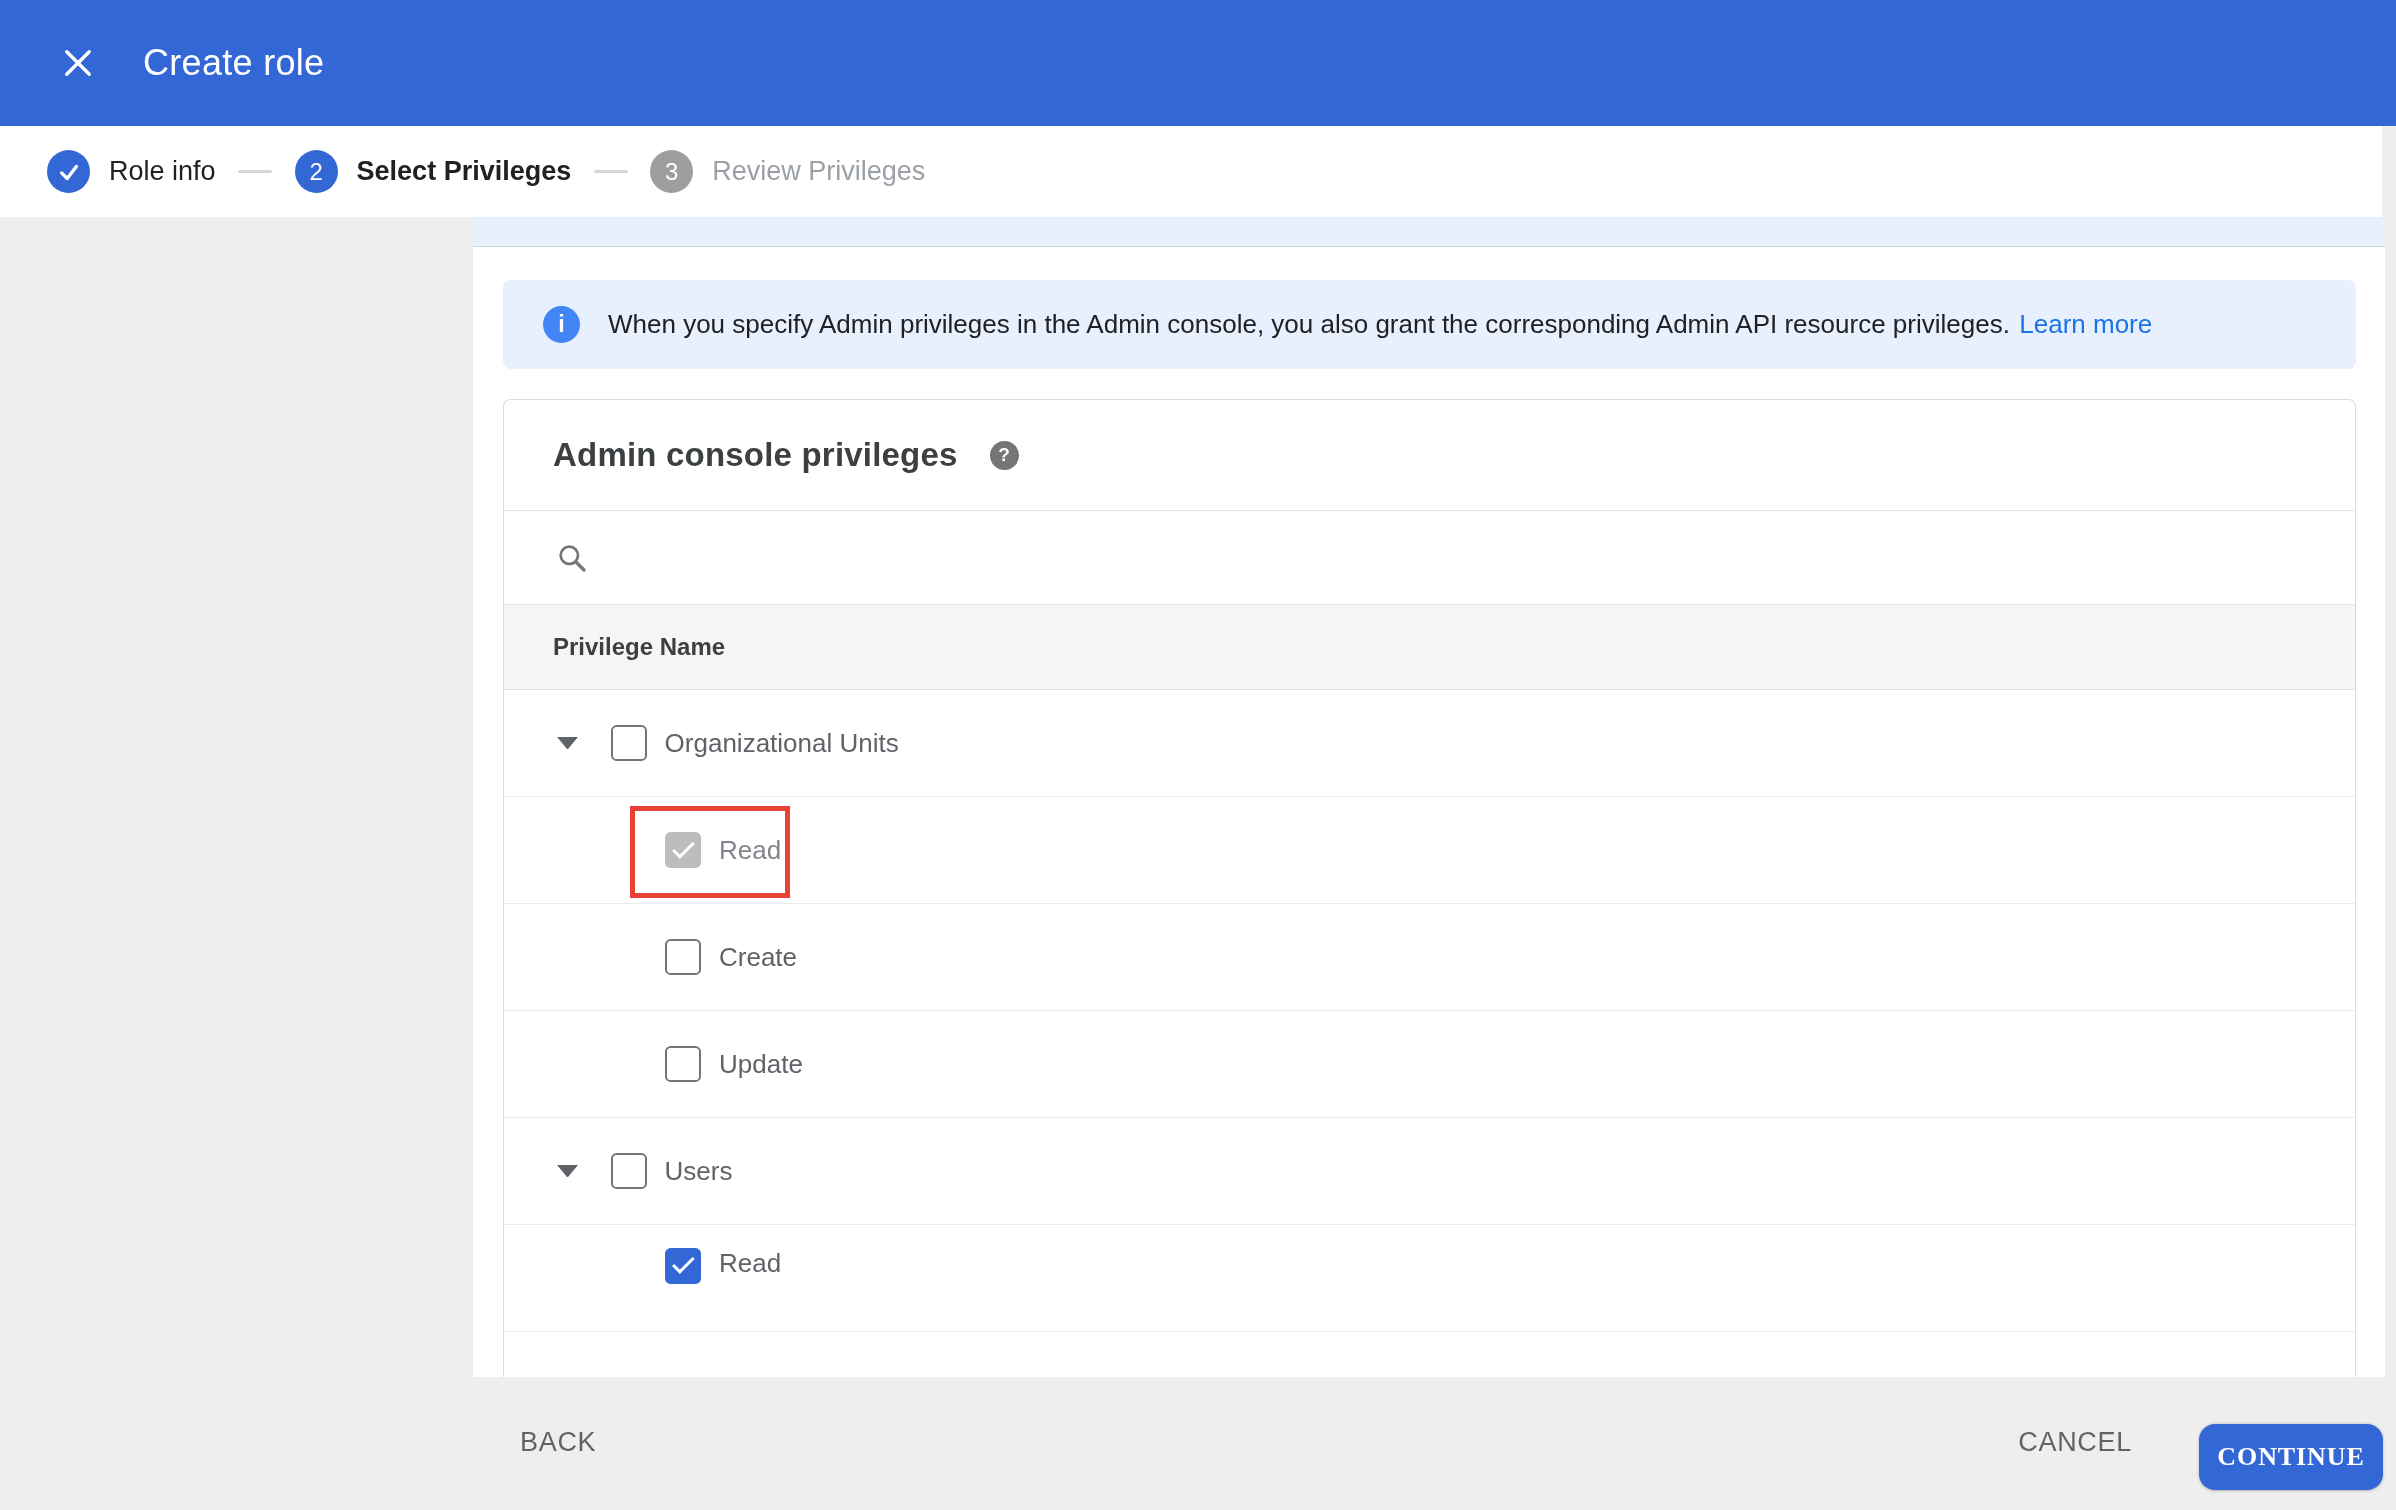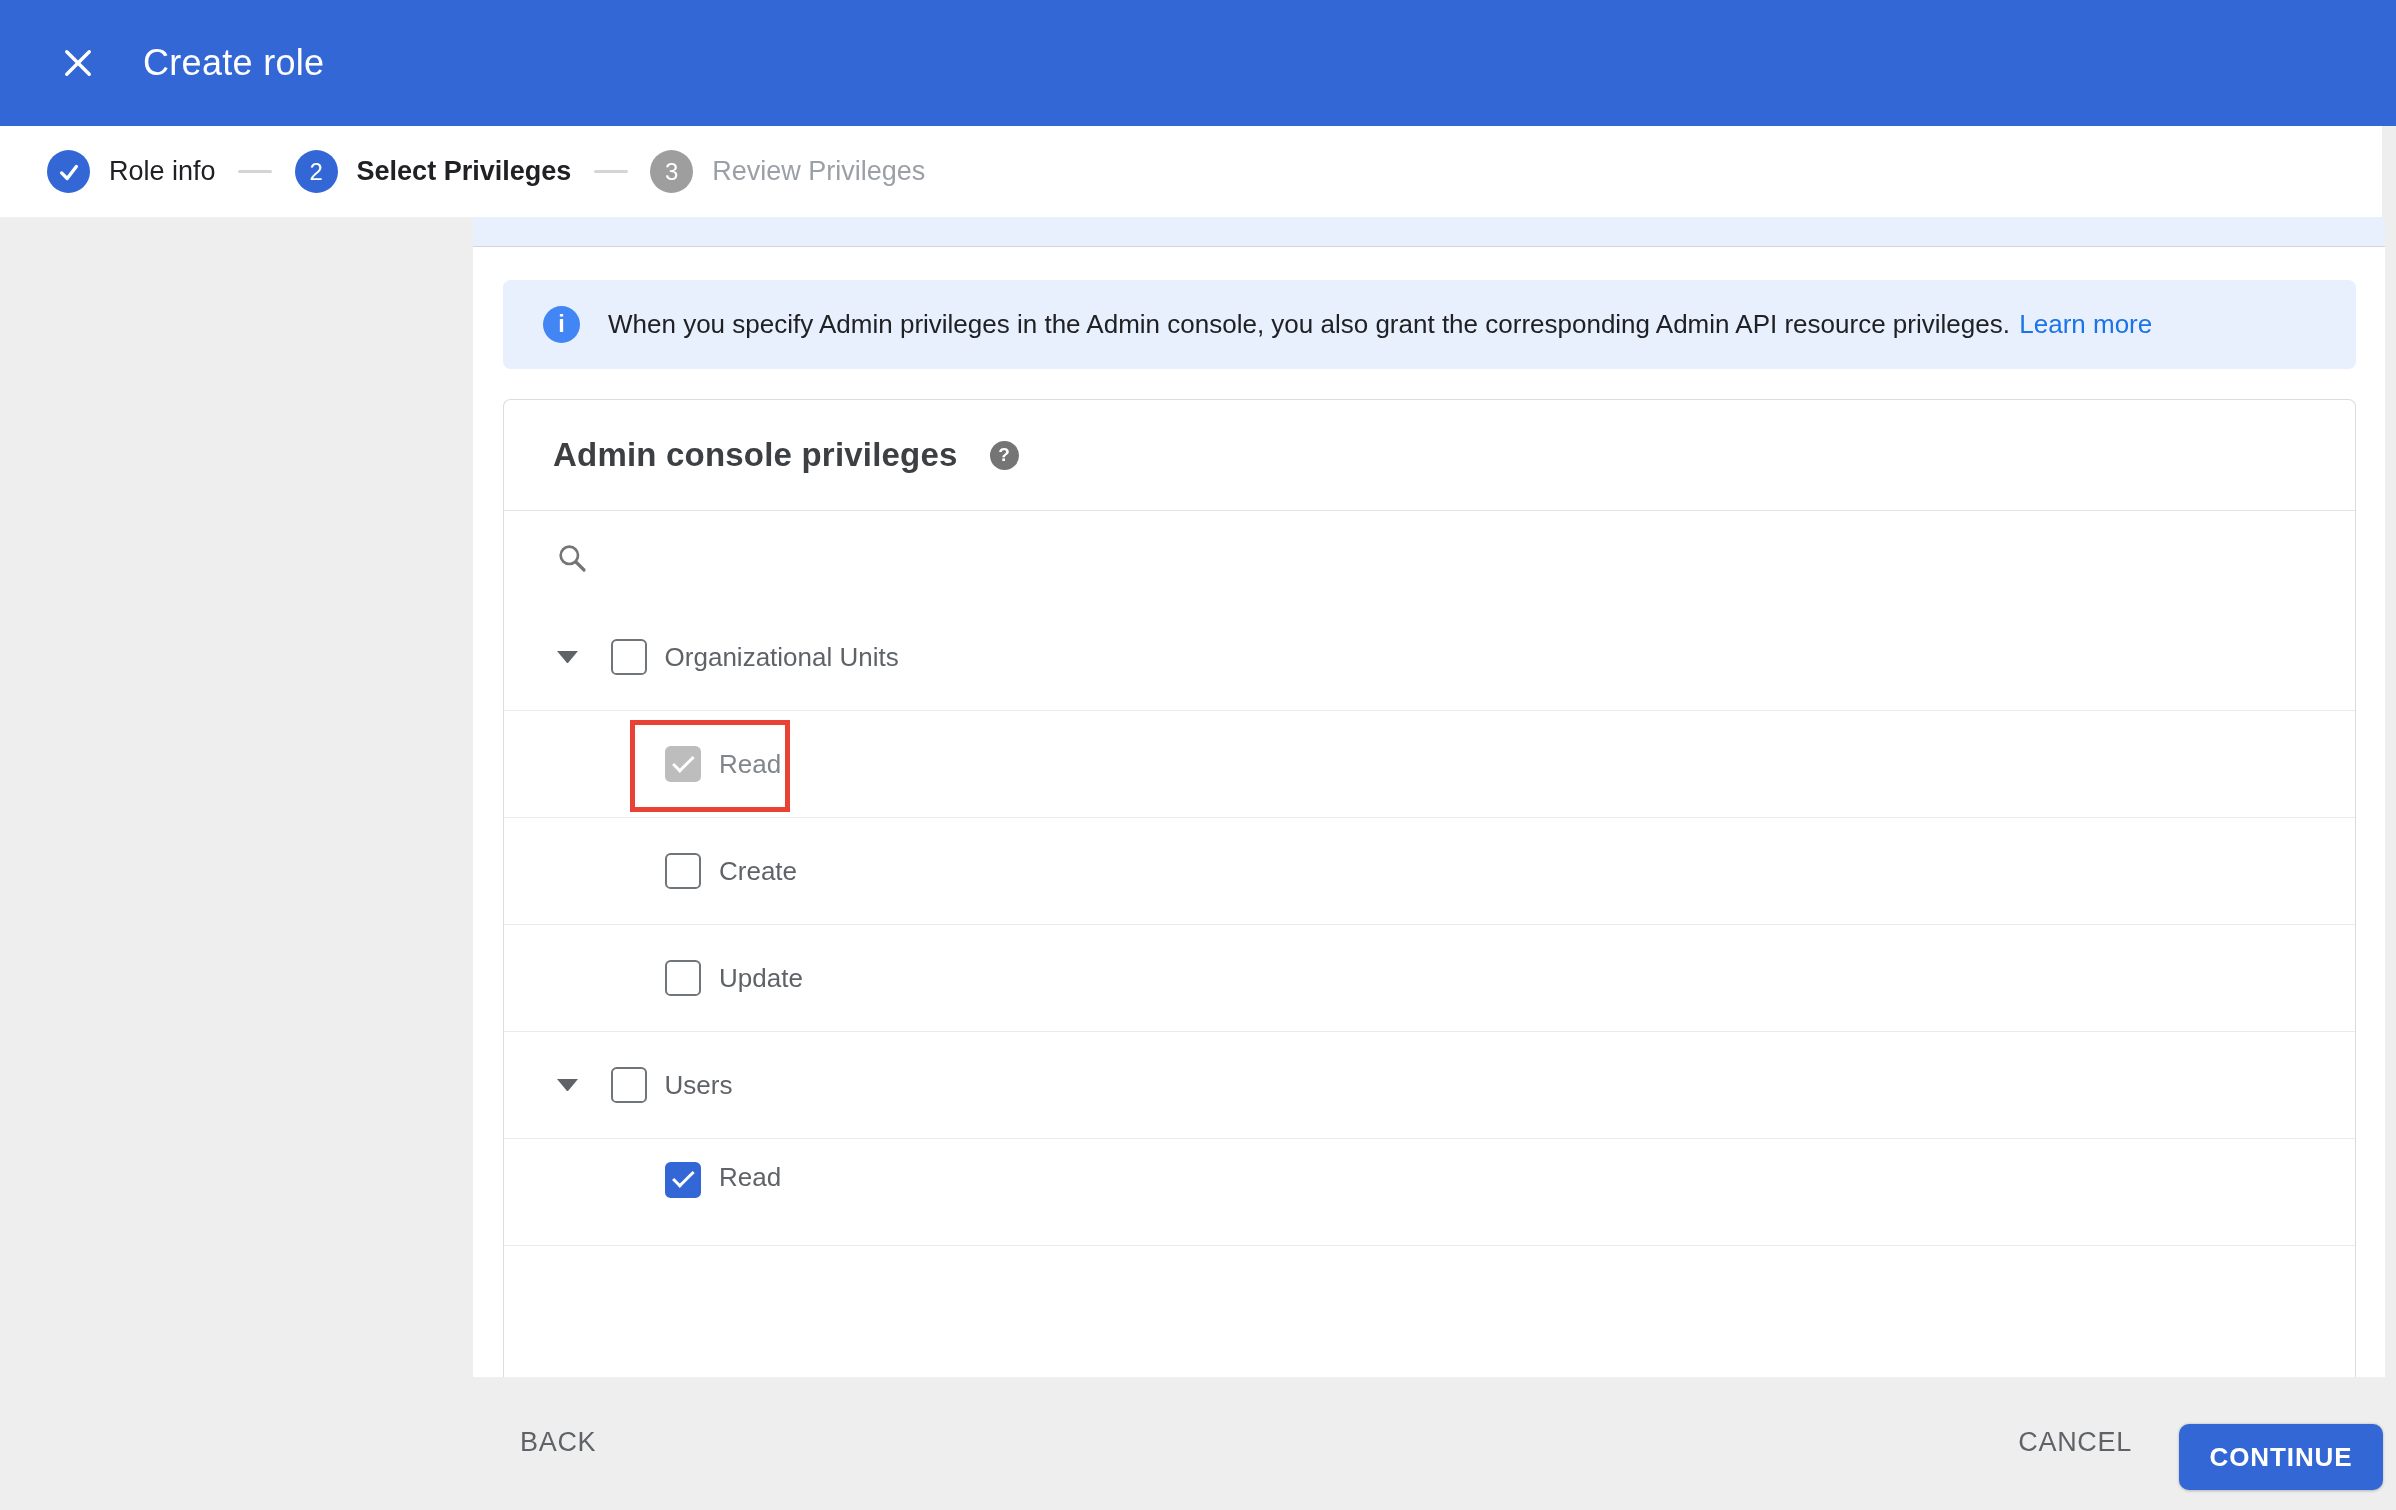--- a/index.html
+++ b/index.html
@@ -127,23 +127,23 @@
   .row-highlight {
     position: absolute; left: 126px; top: 9.4px; width: 160px; height: 92px;
     border: 5.6px solid #e94235; pointer-events: none;
   }
 
   
   .footer { position: absolute; left: 0; top: 1377px; width: 2397px; height: 133px; background: #eeeeee; }
   .back-btn { left: 520px; top: 50px; position: absolute; }
   .cancel-btn { right: 265px; top: 50px; position: absolute; }
   .continue-btn {
-    position: absolute; right: 14px; top: 47px; width: 204px; height: 66px;
-    background: #3367d6; color: #fff; border: none; border-radius: 10px;
-    font-family: Liberation Sans, sans-serif; font-size: 26px; font-weight: bold;
+    position: absolute; right: 14px; top: 47px; width: 184px; height: 66px;
+    background: #3367d6; color: #fff; border: none; border-radius: 16px;
+    font-family: Liberation Serif, serif; font-size: 26px; font-weight: bold;
     letter-spacing: 0.9px; cursor: pointer;
     box-shadow: 0 0.9px 2.8px rgba(0,0,0,0.25);
   }
   .text-btn-inner {
     background: transparent; border: none; cursor: pointer;
     font-family: "Liberation Sans", sans-serif; font-size: 27px; font-weight: 500;
     color: #5f6368; letter-spacing: 0.7px;
   }
 </style>
 </head>
@@ -199,20 +199,23 @@
       <span class="help-icon">?</span>
     </div>
 
     <div class="search-row">
       <svg width="32" height="32" viewBox="0 0 24 24">
         <circle cx="10" cy="10" r="6.5" fill="none" stroke="#757575" stroke-width="2"></circle>
         <line x1="15" y1="15" x2="21" y2="21" stroke="#757575" stroke-width="2.4" stroke-linecap="round"></line>
       </svg>
     </div>
 
+    <div class="colhead-row">
+      <span class="colhead-label">Privilege Name</span>
+    </div>
 
     <div>
         <div class="prow parent">
 
     <div class="expander"></div>
     <div class="cb"></div>
     <span class="prow-label">Organizational Units</span>
   </div>
         <div class="prow child">
     <div class="row-highlight"></div>

